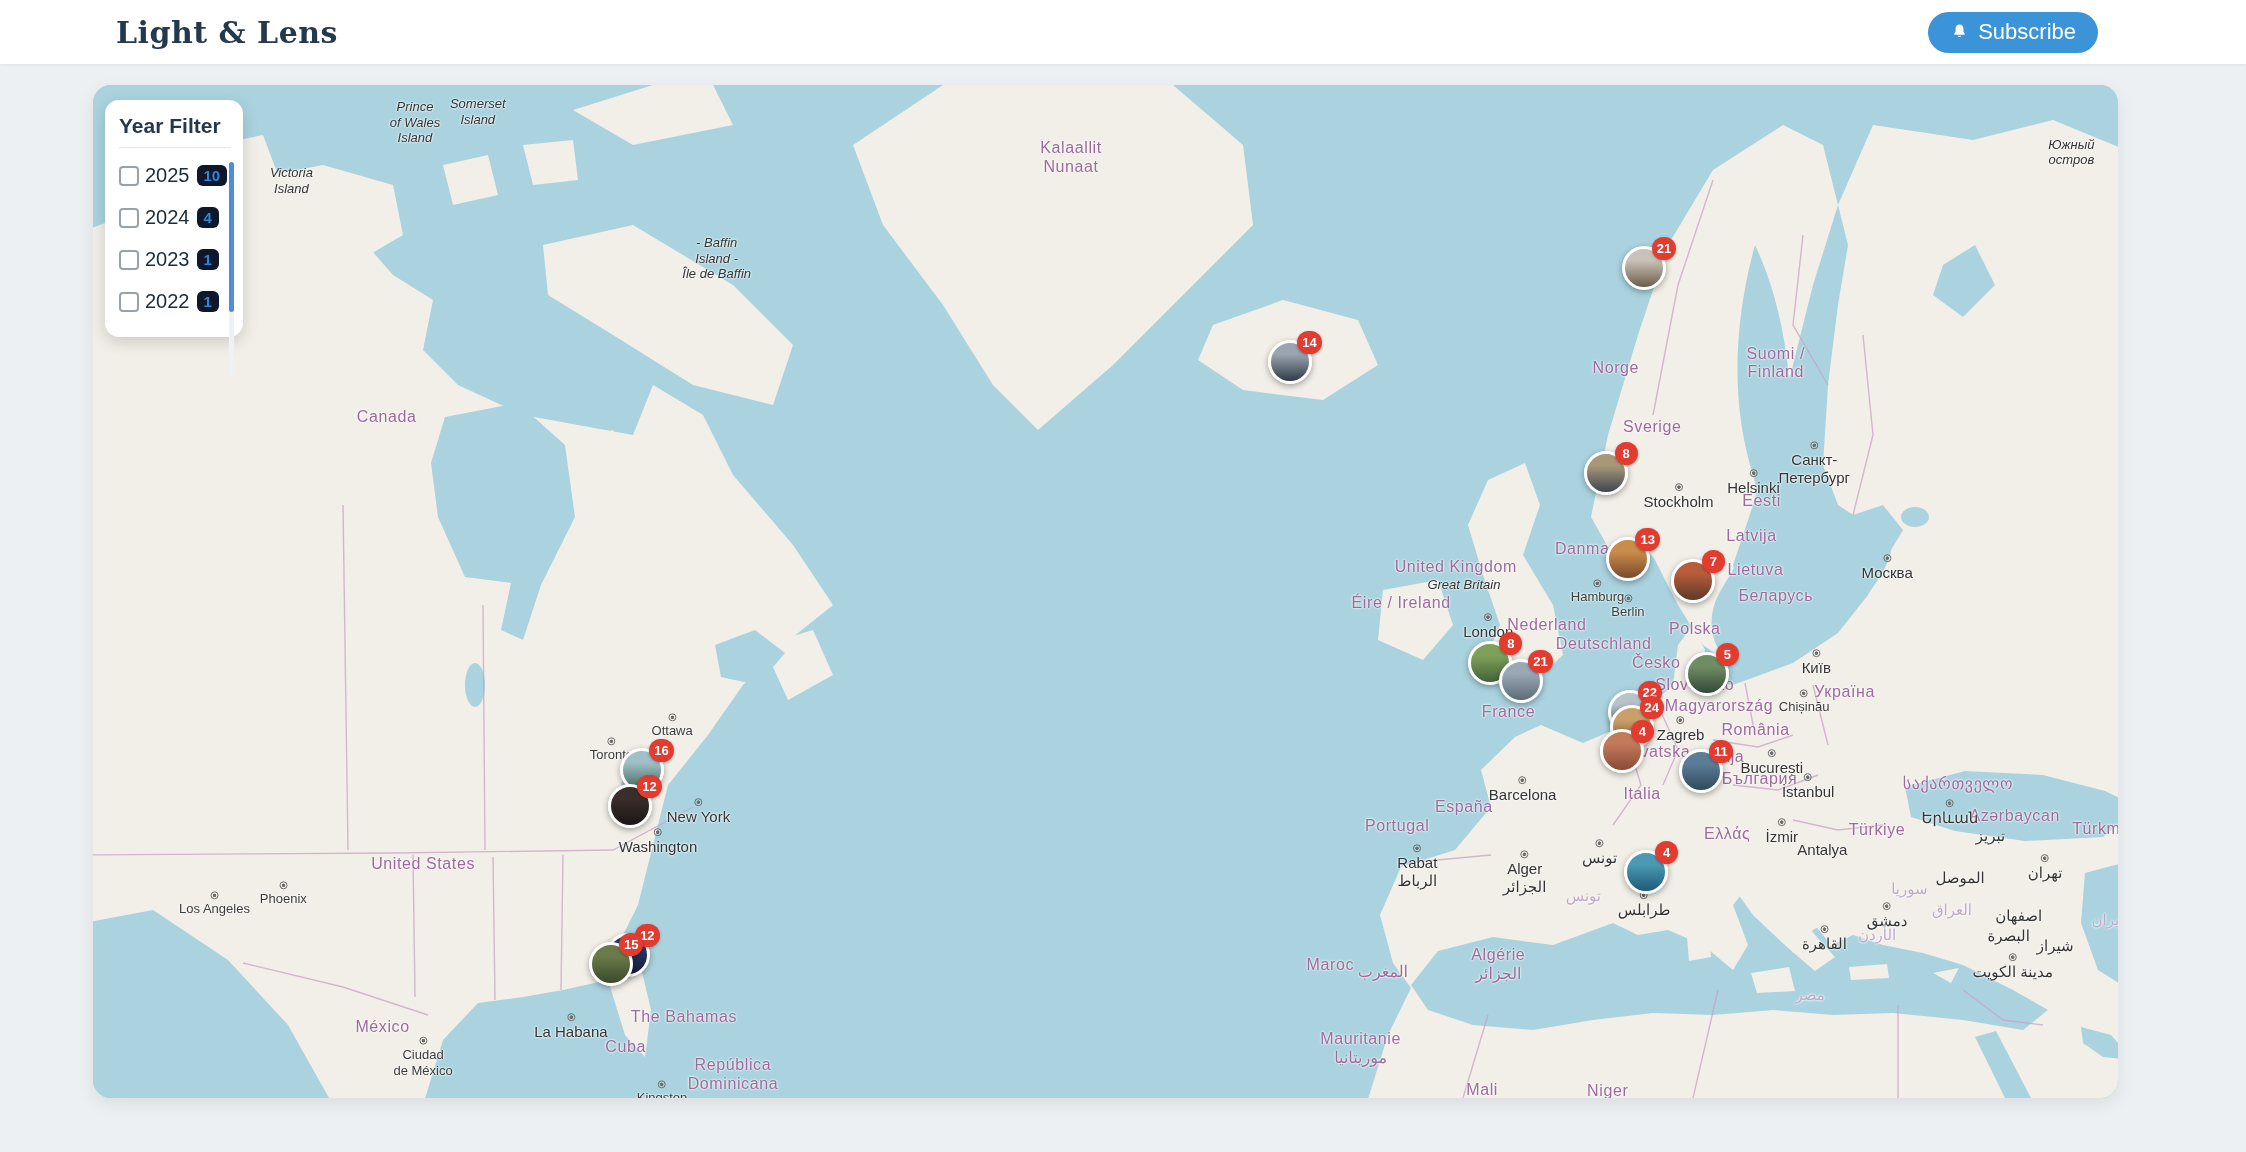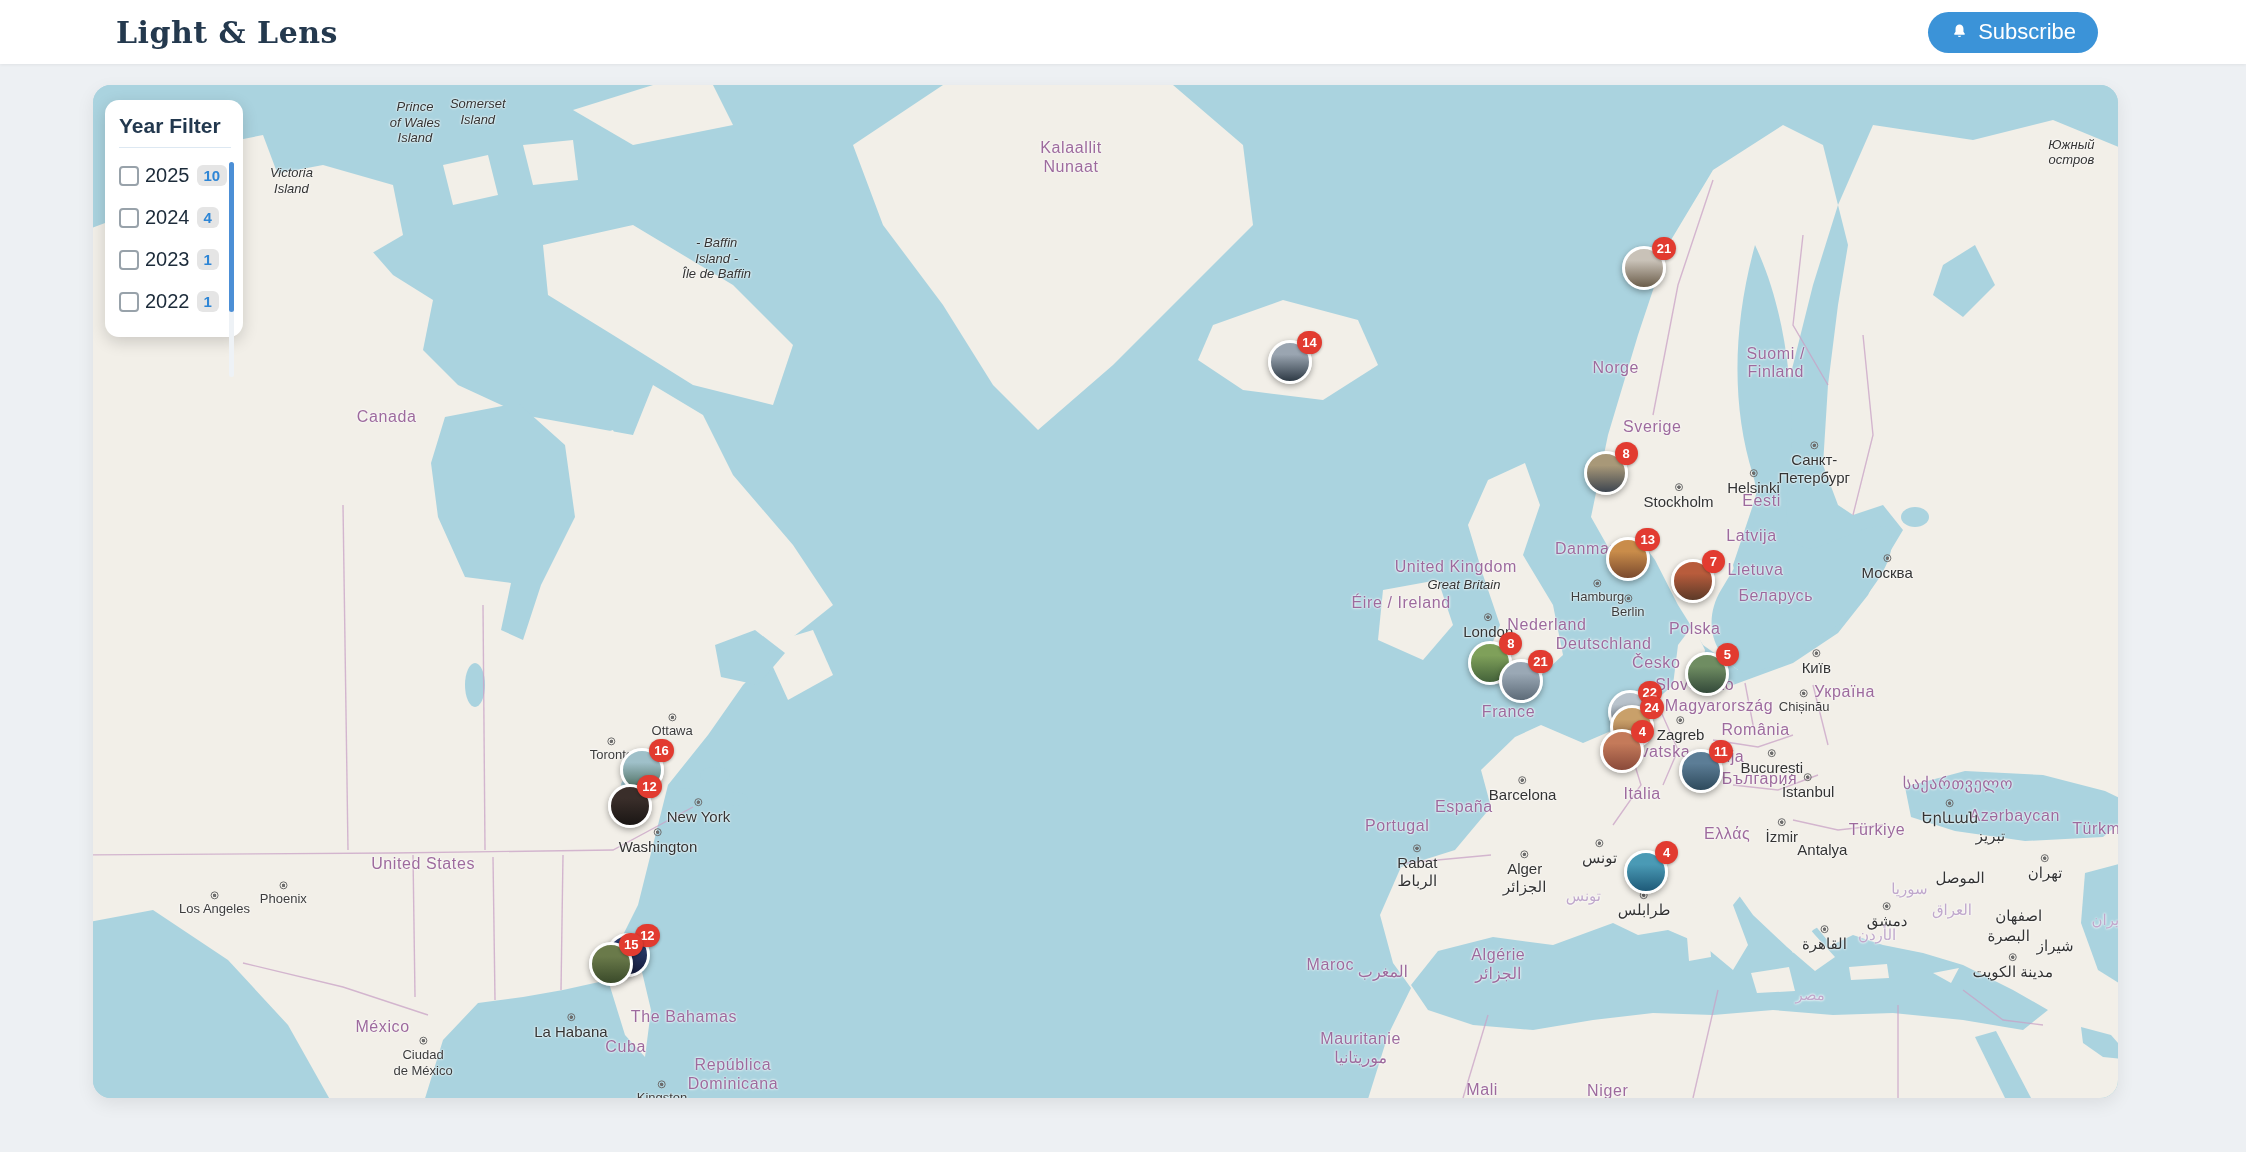--- a/index.html
+++ b/index.html
@@ -49,21 +49,21 @@
   
   .filter { position: absolute; left: 12px; top: 15px; width: 138px; background: #fff;
     border-radius: 14px; padding: 14px 12px 16px 14px; box-shadow: 0 5px 16px rgba(0,0,0,.16); }
   .filter h3 { font-size: 21px; color: #22384e; margin-bottom: 9px; }
   .filter .divider { border-top: 1px solid #dde8f2; margin: 0 0 16px 0; }
   .filter-row { display: flex; align-items: center; gap: 6px; margin-bottom: 19px; }
   .filter-row:last-child { margin-bottom: 8px; }
   .filter-row input { appearance: none; -webkit-appearance: none; width: 20px; height: 20px;
     border: 2px solid #98a2aa; border-radius: 4px; background: #fff; cursor: pointer; flex: none; }
   .filter-row .yr { font-size: 20px; color: #1c2b3a; }
-  .filter-row .badge { background: #e5e5e5; color: #2e86d6; font-size: 15px; font-weight: 700;
+  .filter-row .badge { background: #0f172a; color: #2e86d6; font-size: 15px; font-weight: 700;
     padding: 2px 7px; border-radius: 6px; margin-left: 1px; }
   .scroll-track { position: absolute; right: 9px; top: 62px; width: 5px; height: 215px;
     background: #eef2f6; border-radius: 3px; }
   .scroll-thumb { position: absolute; right: 9px; top: 62px; width: 5px; height: 150px;
     background: #4c8fd6; border-radius: 3px; cursor: pointer; }
 </style>
 </head>
 <body>
 
 <header class="header">

